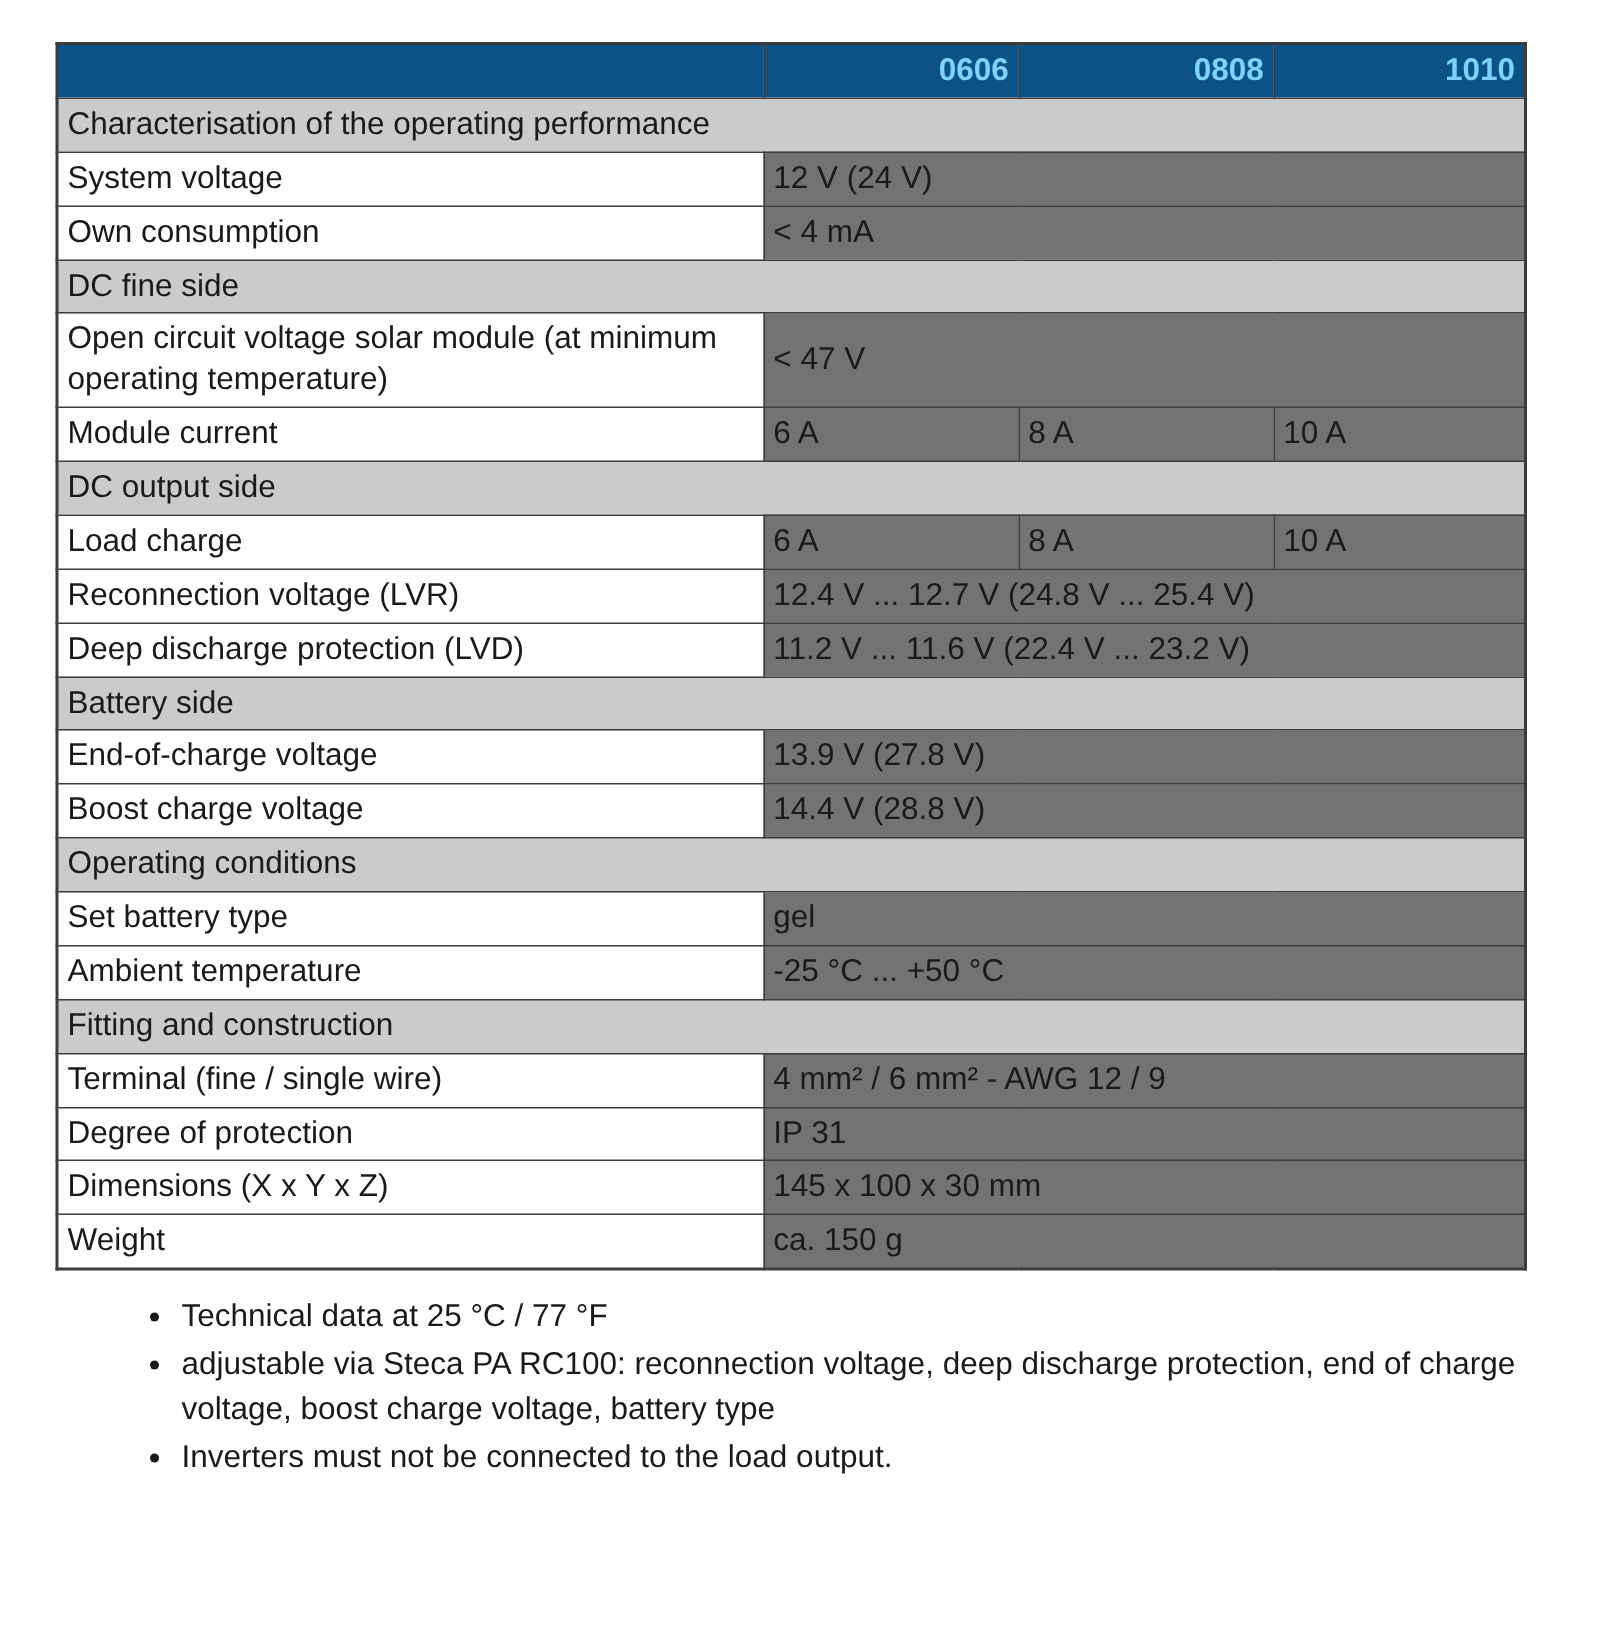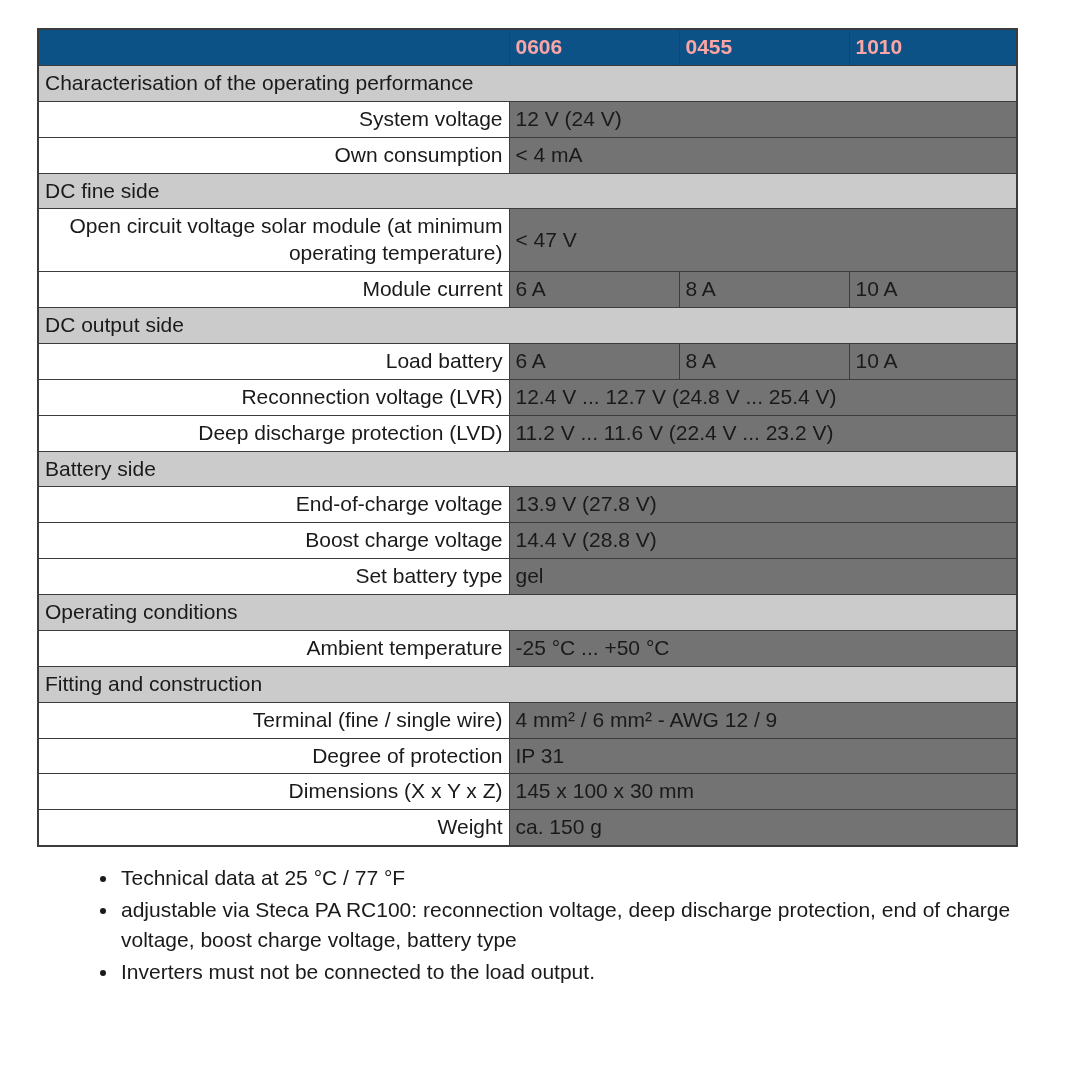--- a/index.html
+++ b/index.html
@@ -27,33 +27,33 @@
   table.spec th,
   table.spec td {
     border: 1px solid #3c3c3c;
     padding: 4px 6px;
     height: 29px;
     box-sizing: border-box;
     line-height: 1.28;
   }
   table.spec thead th {
     background: #0d5287;
-    color: #fca5a5;
+    color: #7dd3fc;
     font-weight: bold;
-    text-align: left;
+    text-align: right;
     height: 34px;
   }
   td.section {
     background: #cbcbcb;
     text-align: left;
     font-weight: 400;
     margin-top: 32px;
   }
   td.label {
-    text-align: right;
+    text-align: left;
     background: #ffffff;
   }
   td.value {
     text-align: left;
     background: #737373;
   }
   .notes {
     margin: 16px 0 0 0;
     padding: 0 0 0 70px;
     list-style: disc;
@@ -74,21 +74,21 @@
     <colgroup>
       <col style="width:471px">
       <col style="width:170px">
       <col style="width:170px">
       <col style="width:168px">
     </colgroup>
     <thead>
       <tr id="header-row">
           <th></th>
           <th>0606</th>
-          <th>0455</th>
+          <th>0808</th>
           <th>1010</th>
         </tr>
     </thead>
     <tbody id="table-body">
         <tr>
           <td colspan="4" class="section">Characterisation of the operating performance</td>
         </tr>
         <tr>
           <td class="label">System voltage</td>
           <td colspan="3" class="value">12 V (24 V)</td>
@@ -107,21 +107,21 @@
         <tr>
           <td class="label">Module current</td>
           <td class="value">6 A</td>
           <td class="value">8 A</td>
           <td class="value">10 A</td>
         </tr>
         <tr>
           <td colspan="4" class="section">DC output side</td>
         </tr>
         <tr>
-          <td class="label">Load battery</td>
+          <td class="label">Load charge</td>
           <td class="value">6 A</td>
           <td class="value">8 A</td>
           <td class="value">10 A</td>
         </tr>
         <tr>
           <td class="label">Reconnection voltage (LVR)</td>
           <td colspan="3" class="value">12.4 V ... 12.7 V (24.8 V ... 25.4 V)</td>
         </tr>
         <tr>
           <td class="label">Deep discharge protection (LVD)</td>
@@ -132,25 +132,25 @@
         </tr>
         <tr>
           <td class="label">End-of-charge voltage</td>
           <td colspan="3" class="value">13.9 V (27.8 V)</td>
         </tr>
         <tr>
           <td class="label">Boost charge voltage</td>
           <td colspan="3" class="value">14.4 V (28.8 V)</td>
         </tr>
         <tr>
+          <td colspan="4" class="section">Operating conditions</td>
+        </tr>
+        <tr>
           <td class="label">Set battery type</td>
           <td colspan="3" class="value">gel</td>
-        </tr>
-        <tr>
-          <td colspan="4" class="section">Operating conditions</td>
         </tr>
         <tr>
           <td class="label">Ambient temperature</td>
           <td colspan="3" class="value">-25 °C ... +50 °C</td>
         </tr>
         <tr>
           <td colspan="4" class="section">Fitting and construction</td>
         </tr>
         <tr>
           <td class="label">Terminal (fine / single wire)</td>

